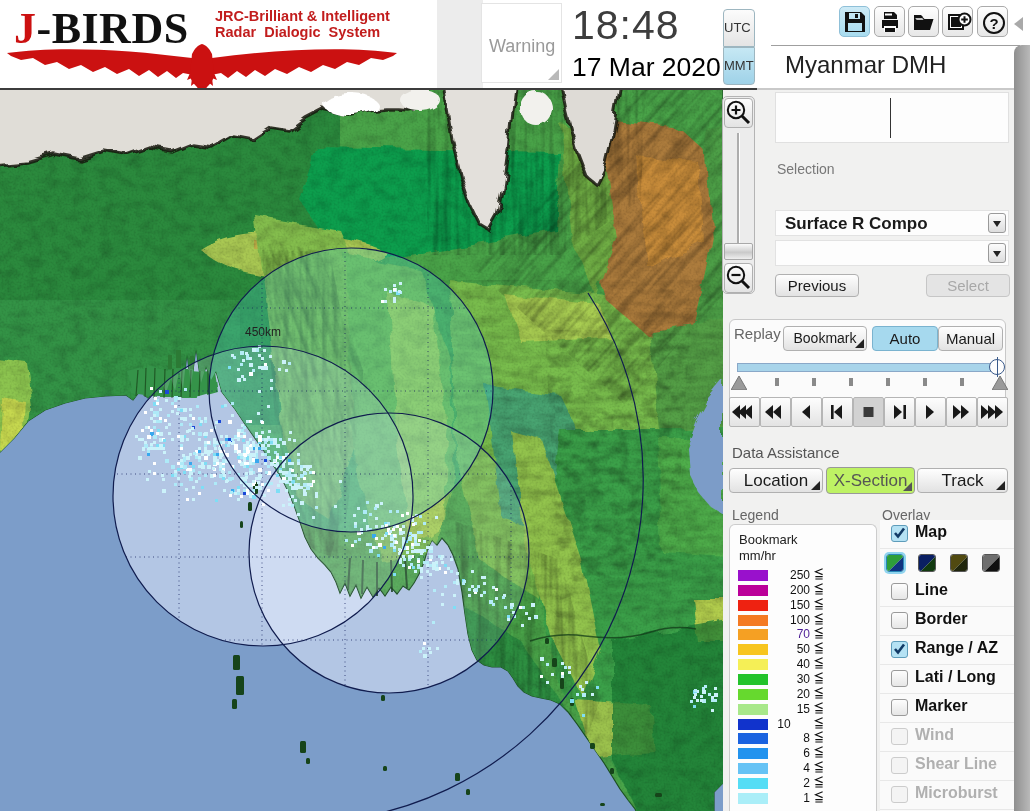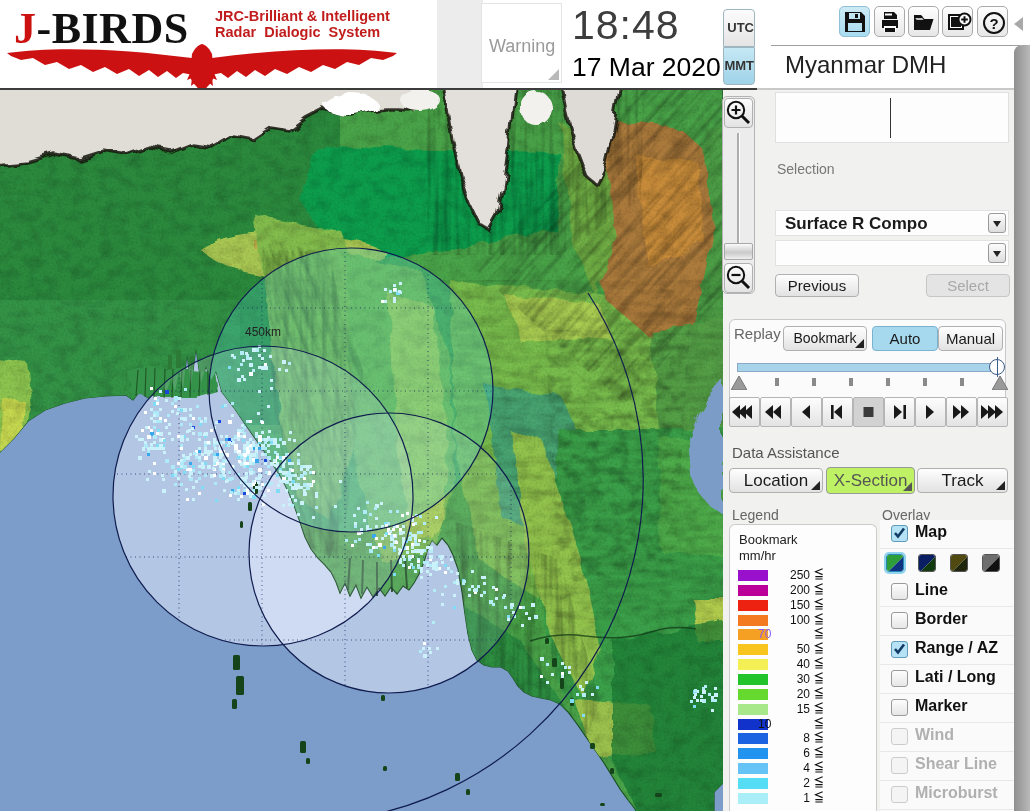--- a/index.html
+++ b/index.html
@@ -8,21 +8,21 @@
 #topbar .grayline{position:absolute;left:757px;top:88px;width:273px;height:3px;background:#c9c9c9}
 #logoJ{position:absolute;left:14px;top:3px;font-family:"Liberation Serif",serif;font-weight:bold;font-size:44px;letter-spacing:0.5px;color:#111}
 #logoJ .j{color:#cc1111}
 #jrc{position:absolute;left:215px;top:8px;color:#c21d1d;font-weight:bold;font-size:14.5px;line-height:16px}
 #warnwrap{position:absolute;left:437px;top:0;width:46px;height:88px;background:#ececec}
 #warnbox{position:absolute;left:481px;top:3px;width:81px;height:80px;background:#fff;border:1px solid #e4e4e4}
 #warnbox span{position:absolute;left:7px;top:32px;color:#9a9a9a;font-size:18px}
 #warnbox .grip{position:absolute;right:2px;bottom:2px;width:0;height:0;border-style:solid;border-width:0 0 11px 11px;border-color:transparent transparent #b9b9b9 transparent}
 #clock{position:absolute;left:572px;top:2px;font-size:41px;color:#3d3d3d;letter-spacing:1px}
 #cdate{position:absolute;left:572px;top:52px;font-size:26.5px;color:#000000}
-.tzbtn{position:absolute;left:723px;width:32px;height:38px;border:1px solid #9db6c0;font-size:13px;font-weight:bold;color:#333;text-align:right;line-height:36px}
+.tzbtn{position:absolute;left:723px;width:32px;height:38px;border:1px solid #9db6c0;font-size:13px;font-weight:normal;color:#333;text-align:left;line-height:36px}
 #utc{top:9px;background:linear-gradient(#fcfcfc,#e4e4e4);border-radius:4px 4px 0 0}
 #mmt{top:47px;background:linear-gradient(#c6e8f4,#9fd2e8);border-radius:0 0 4px 4px}
 .icobtn{position:absolute;top:6px;width:31px;height:31px;border:1px solid #aaa;border-radius:5px;background:linear-gradient(#fefefe,#e7e7e7)}
 .icobtn svg{position:absolute;left:3px;top:3px}
 #ico1{left:839px;background:linear-gradient(#cdeaf6,#a9dcef);border-color:#8fc0d8}
 #ico2{left:874px}#ico3{left:908px}#ico4{left:942px}#ico5{left:977px}
 #collapse{position:absolute;left:1014px;top:17px;width:0;height:0;border-style:solid;border-width:7px 9px 7px 0;border-color:transparent #a9a9a9 transparent transparent}
 #hline{position:absolute;left:771px;top:45px;width:249px;height:1px;background:#9f9f9f}
 #dmh{position:absolute;left:785px;top:51px;font-size:24px;color:#222}
 #panel{position:absolute;left:723px;top:90px;width:307px;height:721px;background:#f1f1f0}
@@ -1312,21 +1312,21 @@
 <div style="position:absolute;left:28px;top:73px;width:52px;text-align:right;font-size:12px;color:#111">150</div>
 <svg width="10" height="12" viewBox="0 0 11 13" style="position:absolute;left:84px;top:73px">
           <path d="M9.5,0.8 L1.5,4 L9.5,7.2 M1.5,9.3 h8 M1.5,12 h8" stroke="#111" stroke-width="1.3" fill="none"></path>
         </svg>
 <div style="position:absolute;left:8px;top:90px;width:30px;height:11px;background:#f47a22"></div>
 <div style="position:absolute;left:28px;top:88px;width:52px;text-align:right;font-size:12px;color:#111">100</div>
 <svg width="10" height="12" viewBox="0 0 11 13" style="position:absolute;left:84px;top:88px">
           <path d="M9.5,0.8 L1.5,4 L9.5,7.2 M1.5,9.3 h8 M1.5,12 h8" stroke="#111" stroke-width="1.3" fill="none"></path>
         </svg>
 <div style="position:absolute;left:8px;top:104px;width:30px;height:11px;background:#f5a023"></div>
-<div style="position:absolute;left:28px;top:102px;width:52px;text-align:left;font-size:12px;color:#8b5cf6">70</div>
+<div style="position:absolute;left:28px;top:102px;width:52px;text-align:right;font-size:12px;color:#4c1d95">70</div>
 <svg width="10" height="12" viewBox="0 0 11 13" style="position:absolute;left:84px;top:102px">
           <path d="M9.5,0.8 L1.5,4 L9.5,7.2 M1.5,9.3 h8 M1.5,12 h8" stroke="#111" stroke-width="1.3" fill="none"></path>
         </svg>
 <div style="position:absolute;left:8px;top:119px;width:30px;height:11px;background:#f7c51e"></div>
 <div style="position:absolute;left:28px;top:117px;width:52px;text-align:right;font-size:12px;color:#111">50</div>
 <svg width="10" height="12" viewBox="0 0 11 13" style="position:absolute;left:84px;top:117px">
           <path d="M9.5,0.8 L1.5,4 L9.5,7.2 M1.5,9.3 h8 M1.5,12 h8" stroke="#111" stroke-width="1.3" fill="none"></path>
         </svg>
 <div style="position:absolute;left:8px;top:134px;width:30px;height:11px;background:#f5ef56"></div>
 <div style="position:absolute;left:28px;top:132px;width:52px;text-align:right;font-size:12px;color:#111">40</div>
@@ -1342,21 +1342,21 @@
 <div style="position:absolute;left:28px;top:162px;width:52px;text-align:right;font-size:12px;color:#111">20</div>
 <svg width="10" height="12" viewBox="0 0 11 13" style="position:absolute;left:84px;top:162px">
           <path d="M9.5,0.8 L1.5,4 L9.5,7.2 M1.5,9.3 h8 M1.5,12 h8" stroke="#111" stroke-width="1.3" fill="none"></path>
         </svg>
 <div style="position:absolute;left:8px;top:179px;width:30px;height:11px;background:#a8e88a"></div>
 <div style="position:absolute;left:28px;top:177px;width:52px;text-align:right;font-size:12px;color:#111">15</div>
 <svg width="10" height="12" viewBox="0 0 11 13" style="position:absolute;left:84px;top:177px">
           <path d="M9.5,0.8 L1.5,4 L9.5,7.2 M1.5,9.3 h8 M1.5,12 h8" stroke="#111" stroke-width="1.3" fill="none"></path>
         </svg>
 <div style="position:absolute;left:8px;top:194px;width:30px;height:11px;background:#1133cc"></div>
-<div style="position:absolute;left:28px;top:192px;width:52px;text-align:left;font-size:12px;color:#111">10</div>
+<div style="position:absolute;left:28px;top:192px;width:52px;text-align:center;font-size:12px;color:#111">10</div>
 <svg width="10" height="12" viewBox="0 0 11 13" style="position:absolute;left:84px;top:192px">
           <path d="M9.5,0.8 L1.5,4 L9.5,7.2 M1.5,9.3 h8 M1.5,12 h8" stroke="#111" stroke-width="1.3" fill="none"></path>
         </svg>
 <div style="position:absolute;left:8px;top:208px;width:30px;height:11px;background:#1b63e0"></div>
 <div style="position:absolute;left:28px;top:206px;width:52px;text-align:right;font-size:12px;color:#111">8</div>
 <svg width="10" height="12" viewBox="0 0 11 13" style="position:absolute;left:84px;top:206px">
           <path d="M9.5,0.8 L1.5,4 L9.5,7.2 M1.5,9.3 h8 M1.5,12 h8" stroke="#111" stroke-width="1.3" fill="none"></path>
         </svg>
 <div style="position:absolute;left:8px;top:223px;width:30px;height:11px;background:#2293ee"></div>
 <div style="position:absolute;left:28px;top:221px;width:52px;text-align:right;font-size:12px;color:#111">6</div>

